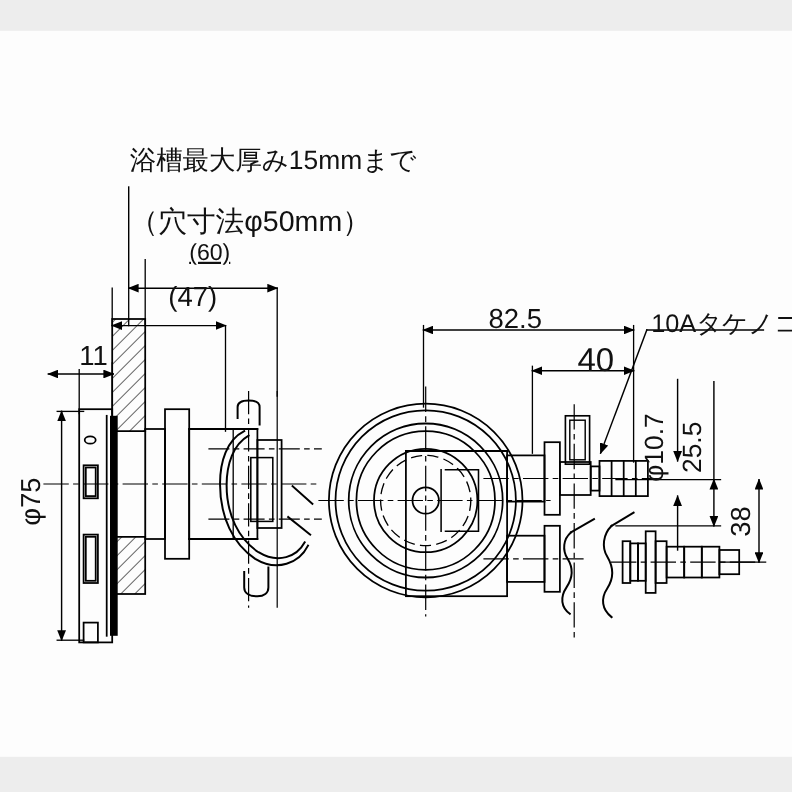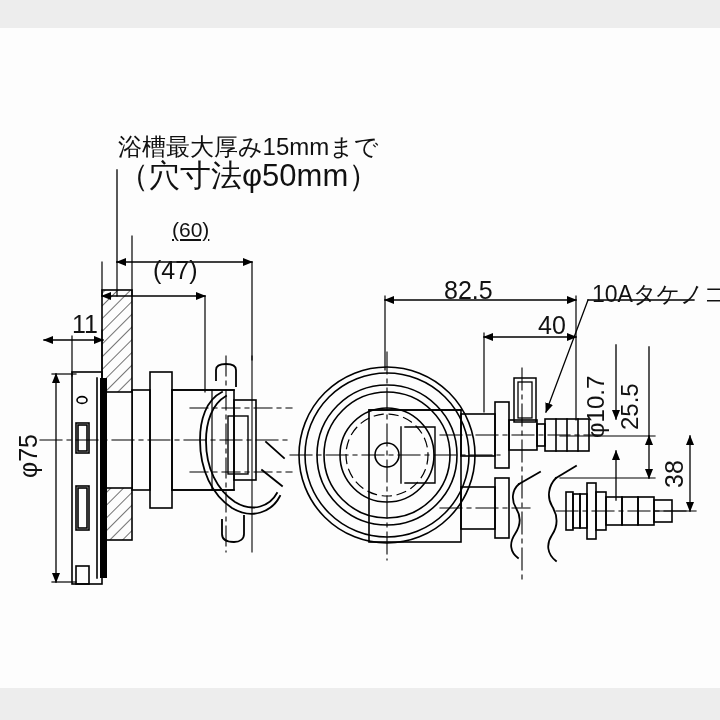--- a/index.html
+++ b/index.html
@@ -228,27 +228,27 @@
       </g>
 
       <g>
         <line x1="588" y1="300" x2="694" y2="300" stroke-width="1.3"></line>
         <line x1="588" y1="300" x2="546" y2="412" stroke-width="1.3" marker-end="url(#ar)"></line>
       </g>
     </g>
   </svg>
 
   <div class="lbl" style="left:118px;top:135px;font-size:24px;">浴槽最大厚み15mmまで</div>
-  <div class="lbl" style="left:118px;top:160px;font-size:31px;text-align:center;">（穴寸法φ50mm）</div>
+  <div class="lbl" style="left:118px;top:188px;font-size:26px;text-align:center;">（穴寸法φ50mm）</div>
 
   <div class="lbl" style="left:172px;top:219px;font-size:21px;text-decoration:underline;">(60)</div>
   <div class="lbl" style="left:153px;top:258px;font-size:25px;text-align:right;">(47)</div>
   <div class="lbl" style="left:72px;top:312px;font-size:25px;">11</div>
   <div class="lbl rot" style="left:16px;top:478px;font-size:25px;">φ75</div>
 
   <div class="lbl" style="left:444px;top:278px;font-size:25px;">82.5</div>
-  <div class="lbl" style="left:538px;top:313px;font-size:25px;">40</div>
+  <div class="lbl" style="left:525px;top:313px;font-size:30px;">40</div>
   <div class="lbl" style="left:592px;top:283px;font-size:23px;">10Aタケノコ</div>
   <div class="lbl rot" style="left:584px;top:438px;font-size:24px;">φ10.7</div>
   <div class="lbl rot" style="left:618px;top:430px;font-size:24px;">25.5</div>
   <div class="lbl rot" style="left:662px;top:488px;font-size:25px;">38</div>
 
 </div>
 
 </body></html>

